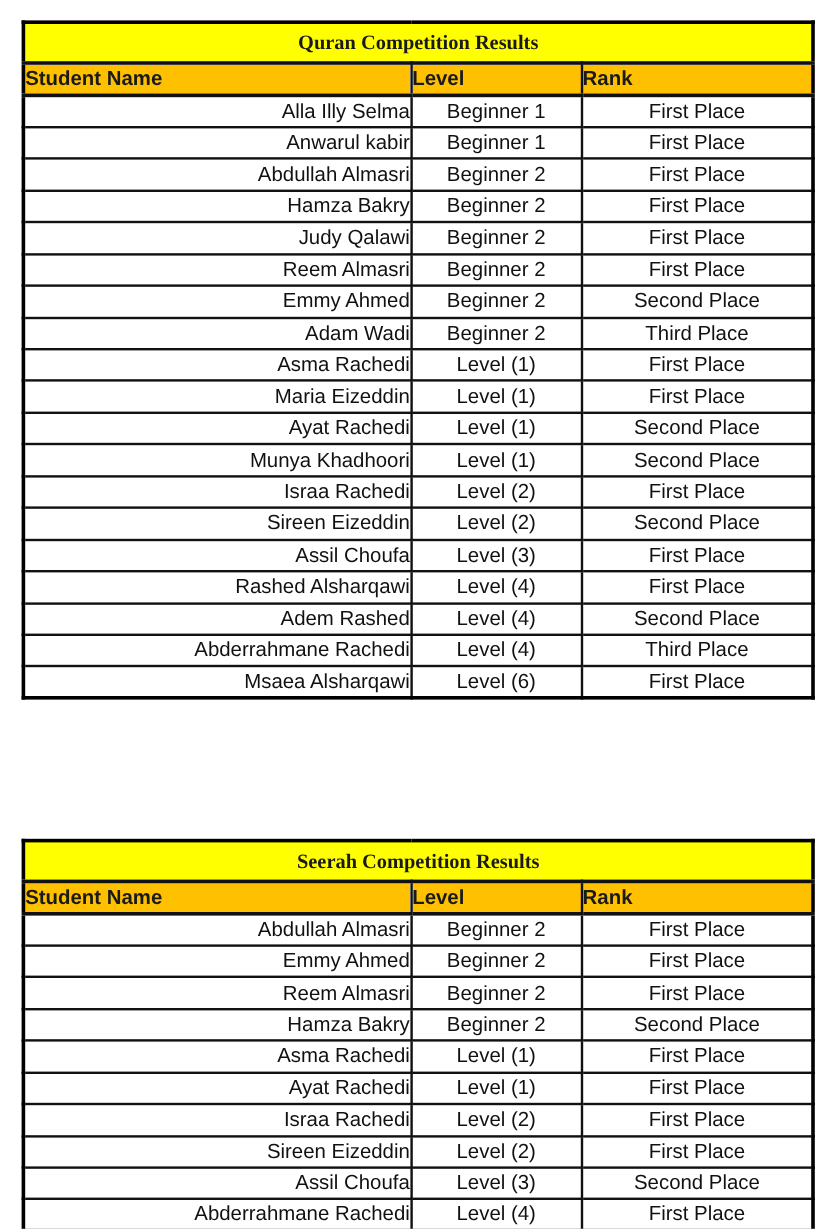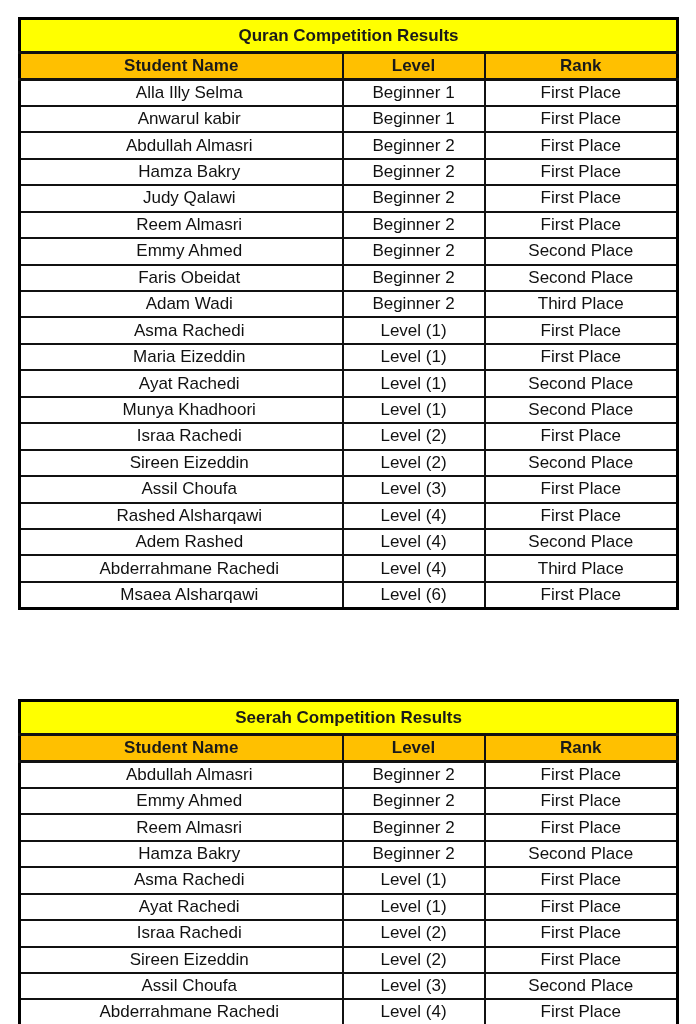--- a/index.html
+++ b/index.html
@@ -9,28 +9,28 @@
     position: absolute; left: 18px; width: 658px;
     border-collapse: collapse; table-layout: fixed;
     border: 3px solid #000; box-sizing: border-box;
   }
   .results-table td, .results-table th {
     border: 2px solid #111; padding: 0; box-sizing: border-box;
     font-size: 17px; line-height: 22px; white-space: nowrap; overflow: hidden;
   }
   .title-row th {
     background: #ffff00; height: 34px; font-weight: bold; font-size: 17px;
-    text-align: center; color: #1a1a1a; border-bottom: 3px solid #111;
+    text-align: center; color: #1a1a1a; border-bottom: 3px solid #111; font-family: Liberation Serif, serif;
   }
   .header-row th {
-    background: #ffc000; height: 27px; font-weight: bold; text-align: center; color: #1a1a1a;
+    background: #ffc000; height: 27px; font-weight: bold; text-align: left; color: #1a1a1a;
     border-bottom: 3px solid #111;
   }
   .data-row td { height: 26.45px; background: #fff; }
-  .cell-name { text-align: center; padding-left: 16px !important; }
+  .cell-name { text-align: right; padding-left: 16px !important; }
   .cell-level, .cell-rank { text-align: center; }
   col.c1 { width: 323px; }
   col.c2 { width: 142px; }
   col.c3 { width: 193px; }
   #quran-table { top: 17px; }
   #seerah-table { top: 699px; }
 </style>
 </head>
 <body>
 
@@ -80,25 +80,20 @@
         <td class="cell-name">Reem Almasri</td>
         <td class="cell-level">Beginner 2</td>
         <td class="cell-rank">First Place</td>
       </tr>
       <tr class="data-row">
         <td class="cell-name">Emmy Ahmed</td>
         <td class="cell-level">Beginner 2</td>
         <td class="cell-rank">Second Place</td>
       </tr>
       <tr class="data-row">
-        <td class="cell-name">Faris Obeidat</td>
-        <td class="cell-level">Beginner 2</td>
-        <td class="cell-rank">Second Place</td>
-      </tr>
-      <tr class="data-row">
         <td class="cell-name">Adam Wadi</td>
         <td class="cell-level">Beginner 2</td>
         <td class="cell-rank">Third Place</td>
       </tr>
       <tr class="data-row">
         <td class="cell-name">Asma Rachedi</td>
         <td class="cell-level">Level (1)</td>
         <td class="cell-rank">First Place</td>
       </tr>
       <tr class="data-row">

